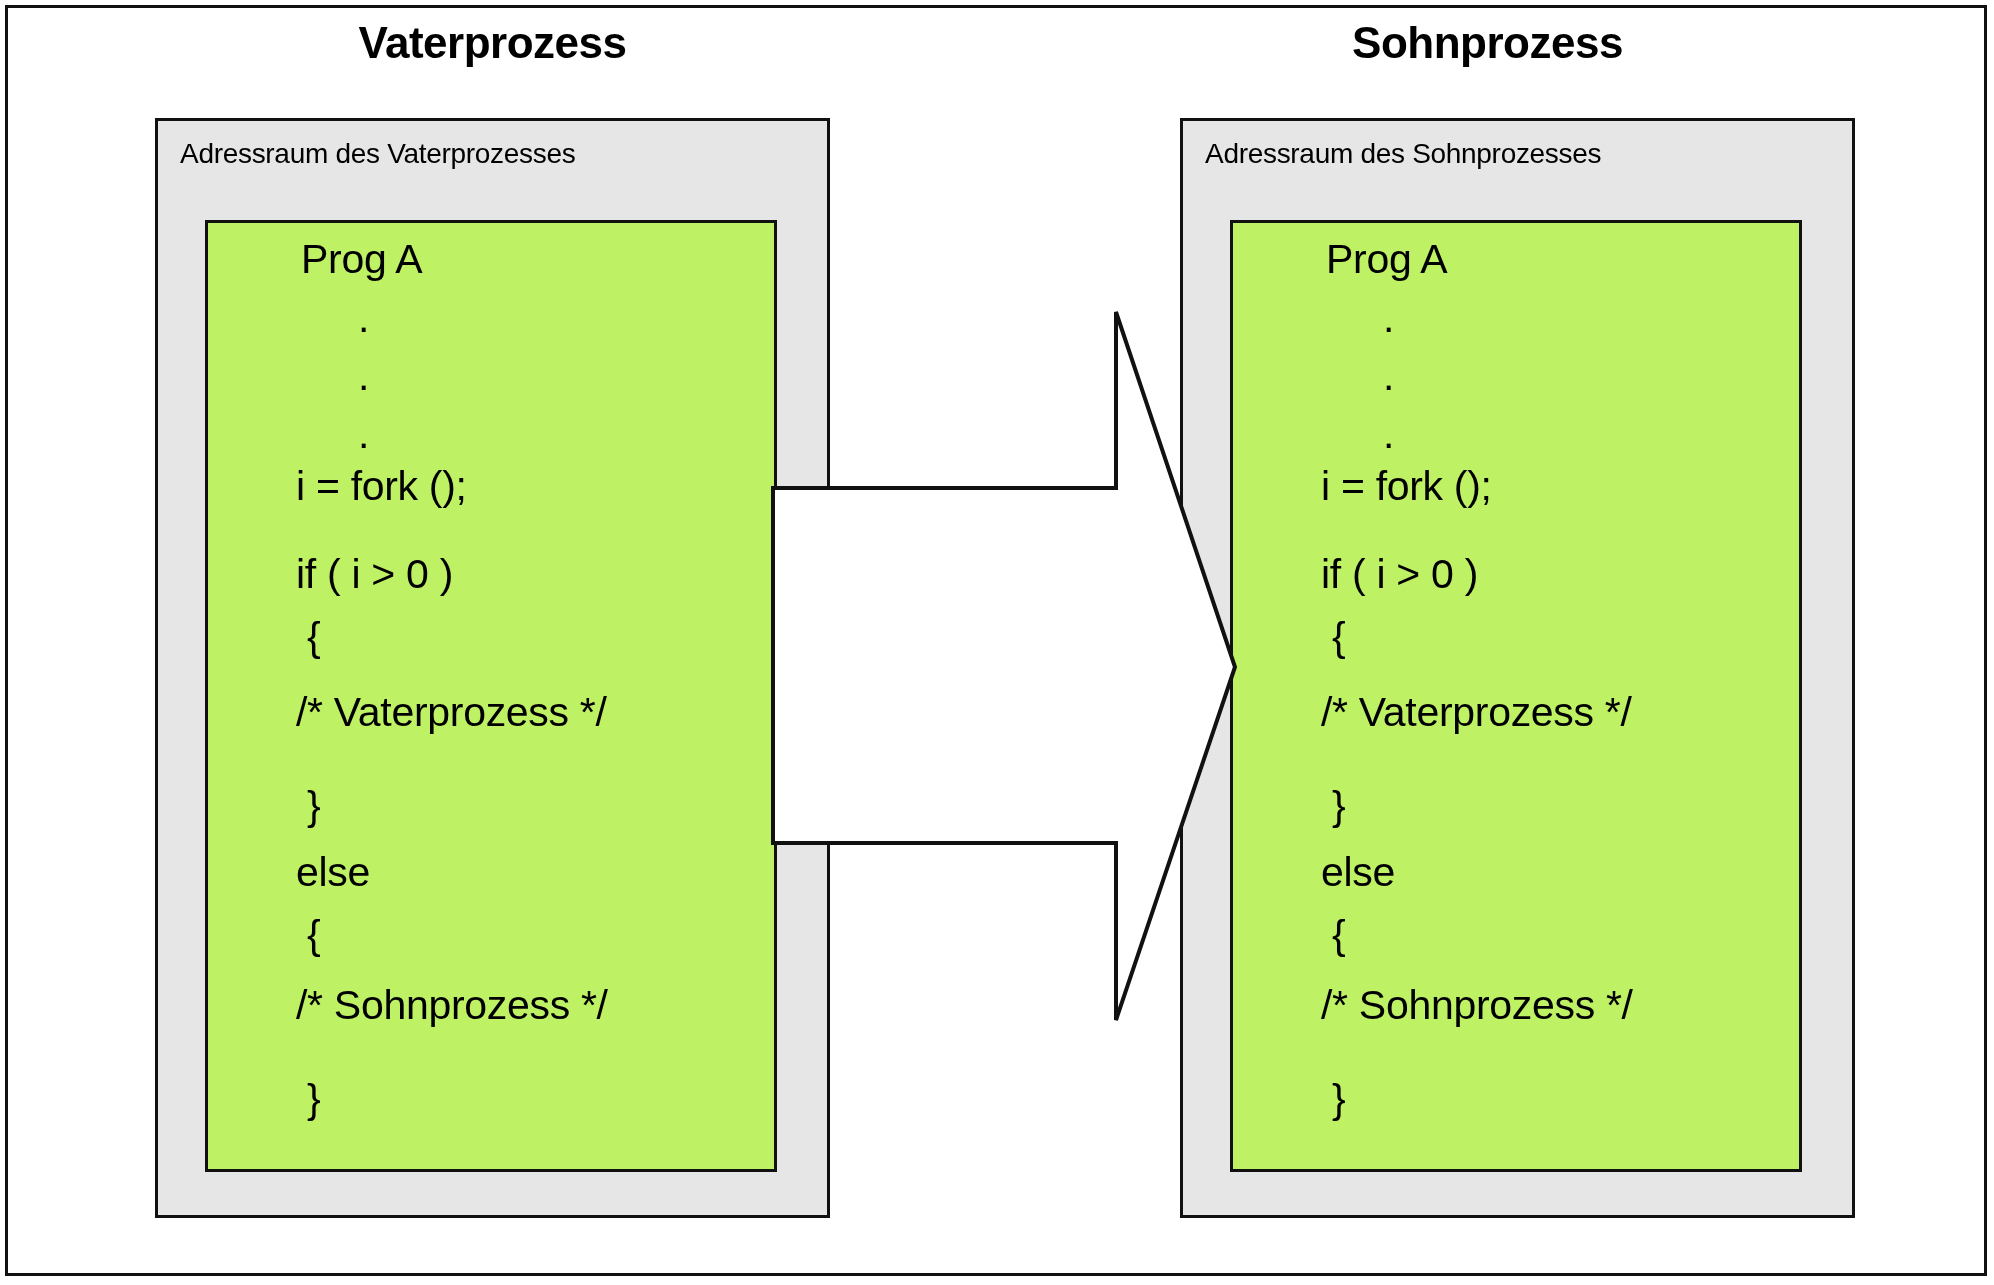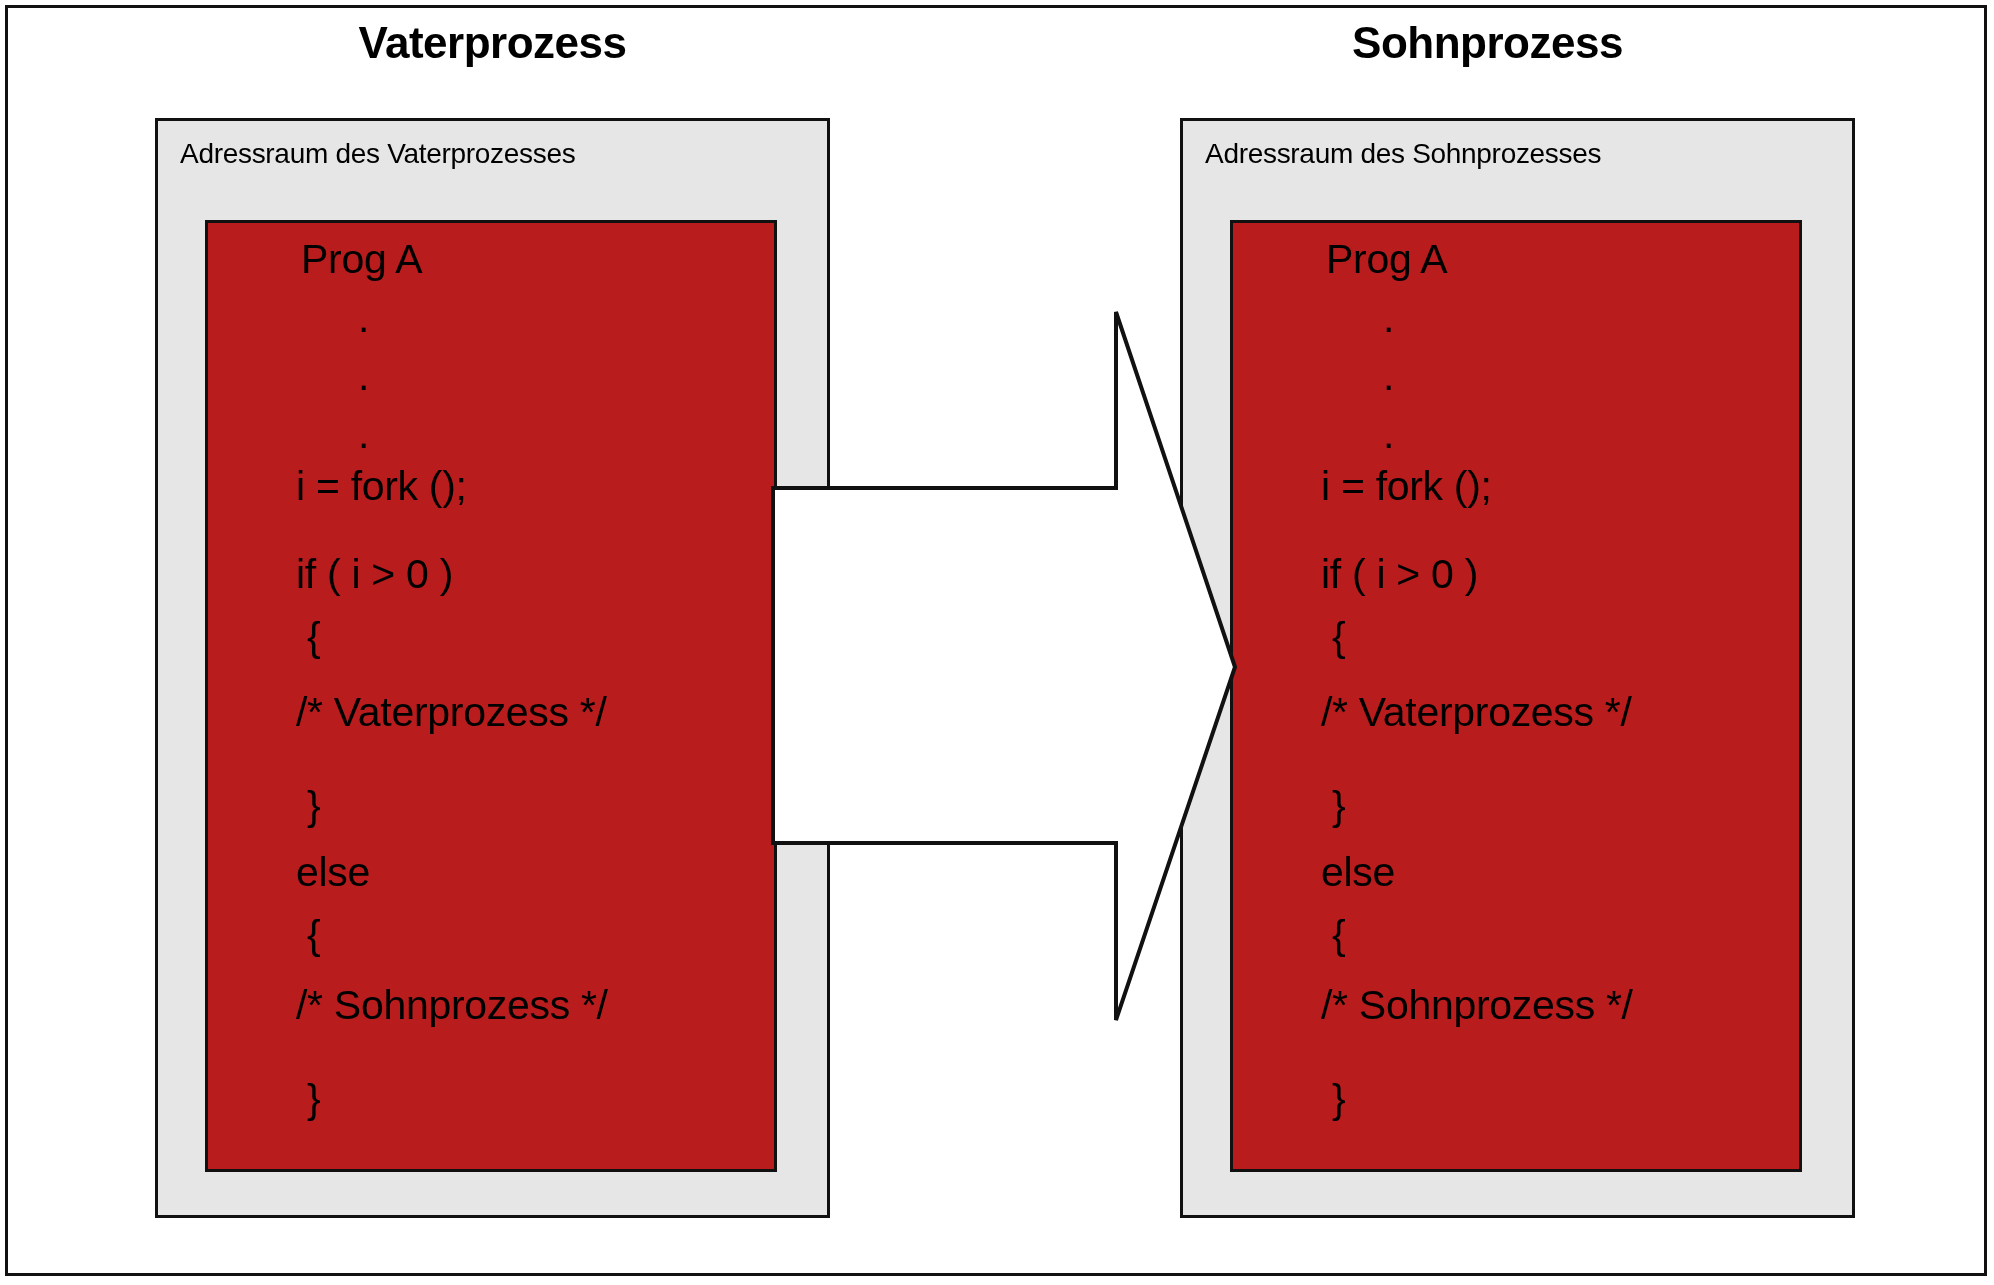--- a/index.html
+++ b/index.html
@@ -56,21 +56,21 @@
     top: 17px;
     font-size: 28px;
     color: #000000;
     white-space: nowrap;
     letter-spacing: -0.3px;
   }
 
   
   .prog-box {
     position: absolute;
-    background: #b91c1c;
+    background: #bef264;
     border: 3px solid #111111;
     box-sizing: border-box;
   }
   #prog-box-left  { left: 205px;  top: 220px; width: 572px; height: 952px; }
   #prog-box-right { left: 1230px; top: 220px; width: 572px; height: 952px; }
 
   .code {
     position: absolute;
     left: 0;
     top: 0;

